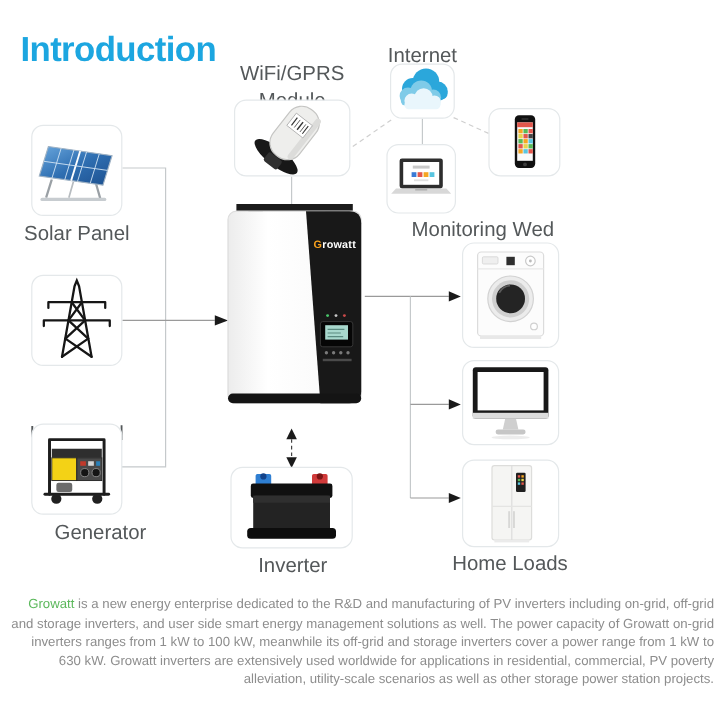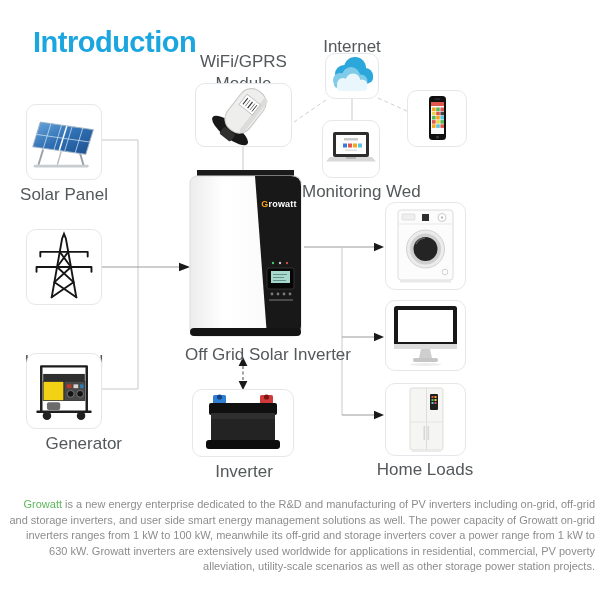--- a/index.html
+++ b/index.html
@@ -2,21 +2,21 @@
 <html><head>
 <meta charset="utf-8">
 <style>
   html,body{margin:0;padding:0;background:#ffffff;}
   #canvas{
     position:relative;width:600px;height:600px;background:#ffffff;
     font-family:"Liberation Sans",sans-serif;overflow:hidden;
   }
   .title{
     position:absolute;left:17px;top:26px;
-    font-size:29px;font-weight:bold;color:#1ca6e0;letter-spacing:-0.5px;margin-left:16px;
+    font-size:29px;font-weight:bold;color:#1ca6e0;letter-spacing:-0.5px;
   }
   .box{
     position:absolute;background:#fff;border:1px solid #e4e8ea;border-radius:10px;
     box-sizing:border-box;display:flex;align-items:center;justify-content:center;
   }
   .lbl{
     position:absolute;font-size:17px;color:#54585a;text-align:center;line-height:1.3;
   }
   .nowrap{white-space:nowrap;}
   #connectors{position:absolute;left:0;top:0;pointer-events:none;}
@@ -167,21 +167,21 @@
       <rect x="20" y="16" width="14" height="2.5" fill="#c9c9c9"></rect>
       <rect x="19" y="21.5" width="4" height="4" fill="#3a7bd5"></rect>
       <rect x="24" y="21.5" width="4" height="4" fill="#e2574c"></rect>
       <rect x="29" y="21.5" width="4" height="4" fill="#f5a623"></rect>
       <rect x="34" y="21.5" width="4" height="4" fill="#58c5e0"></rect>
       <rect x="21" y="27.5" width="12" height="1.5" fill="#e0e0e0"></rect>
       <polygon points="6,35 48,35 52,39.5 2,39.5" fill="#d8d8d8"></polygon>
       <rect x="22" y="35" width="10" height="1.8" fill="#b0b0b0"></rect>
     </svg>
   </div>
-  <div class="lbl nowrap" style="left:302px;top:181px;width:100px;">Monitoring Wed</div>
+  <div class="lbl nowrap" style="left:302px;top:181px;width:100px;padding-left:41px;">Monitoring Wed</div>
 
   <div class="box" style="left:407px;top:90px;width:60px;height:57px;">
     <svg width="56" height="53" viewBox="0 0 56 53">
       <rect x="20" y="4" width="17" height="44" rx="3.5" fill="#101010"></rect>
       <rect x="25.5" y="6.5" width="6" height="1.2" rx="0.6" fill="#333"></rect>
       <rect x="22" y="10" width="13" height="32" fill="#fafafa"></rect>
       <rect x="22" y="10" width="13" height="4" fill="#e2574c"></rect>
       <g>
         <rect x="23" y="15.5" width="3.6" height="3.6" fill="#f5a623"></rect>
           <rect x="27.2" y="15.5" width="3.6" height="3.6" fill="#58b957"></rect>
@@ -227,21 +227,20 @@
       <line x1="86" y1="107.5" x2="97" y2="107.5" stroke="#5a8a80" stroke-width="0.9"></line>
       <line x1="86" y1="110.5" x2="99" y2="110.5" stroke="#5a8a80" stroke-width="0.9"></line>
       <circle cx="85" cy="124" r="1.4" fill="#7a7a7a"></circle>
       <circle cx="91" cy="124" r="1.4" fill="#7a7a7a"></circle>
       <circle cx="97" cy="124" r="1.4" fill="#7a7a7a"></circle>
       <circle cx="103" cy="124" r="1.4" fill="#7a7a7a"></circle>
       <rect x="82" y="129" width="24" height="2" fill="#4a4a4a"></rect>
       <rect x="3" y="158" width="111" height="8" rx="4" fill="#141414"></rect>
     </svg>
   </div>
-  <div class="lbl nowrap" style="left:185px;top:344px;width:120px;">Off Grid Solar Inverter</div>
 
   <div class="box" style="left:192px;top:389px;width:102px;height:68px;">
     <svg width="100" height="66" viewBox="0 0 100 66">
       <rect x="20" y="5" width="13" height="10" rx="1.5" fill="#2f7fd2"></rect>
       <circle cx="26.5" cy="7" r="2.6" fill="#13438a"></circle>
       <rect x="67" y="5" width="13" height="10" rx="1.5" fill="#d03a3a"></rect>
       <circle cx="73.5" cy="7" r="2.6" fill="#7c1414"></circle>
       <rect x="16" y="13" width="68" height="12" rx="2" fill="#101010"></rect>
       <rect x="18" y="23" width="64" height="29" rx="2" fill="#232323"></rect>
       <rect x="18" y="23" width="64" height="6" fill="#2f2f2f"></rect>

